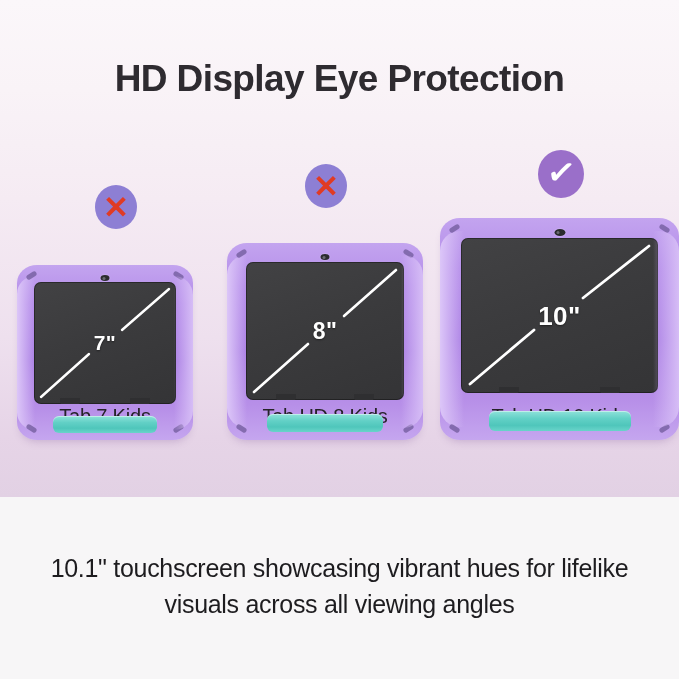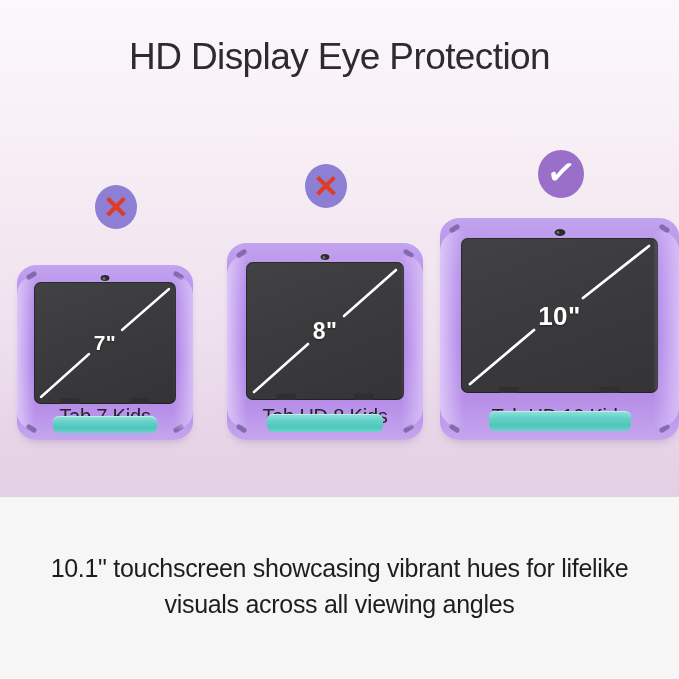--- a/index.html
+++ b/index.html
@@ -11,23 +11,23 @@
   }
   .sheet{position:relative;width:679px;height:679px;}
 
   
   .hero{
     position:absolute;left:0;top:0;width:679px;height:497px;
     background:linear-gradient(180deg,#fbf7fa 0%,#f9f3f7 18%,#f5ebf3 40%,#eee0ee 68%,#e6d4e7 88%,#e2d1e4 100%);
   }
 
   .title{
-    position:absolute;left:0;top:36px;width:679px;
+    position:absolute;left:0;top:58px;width:679px;
     text-align:center;
-    font-size:37px;font-weight:400;letter-spacing:-.6px;
+    font-size:37px;font-weight:700;letter-spacing:-.6px;
     color:#2e2b30;
     white-space:nowrap;
   }
 
   
   .row{
     position:absolute;left:0;top:150px;width:679px;height:290px;
     display:flex;align-items:flex-end;justify-content:center;
   }
   .col{

